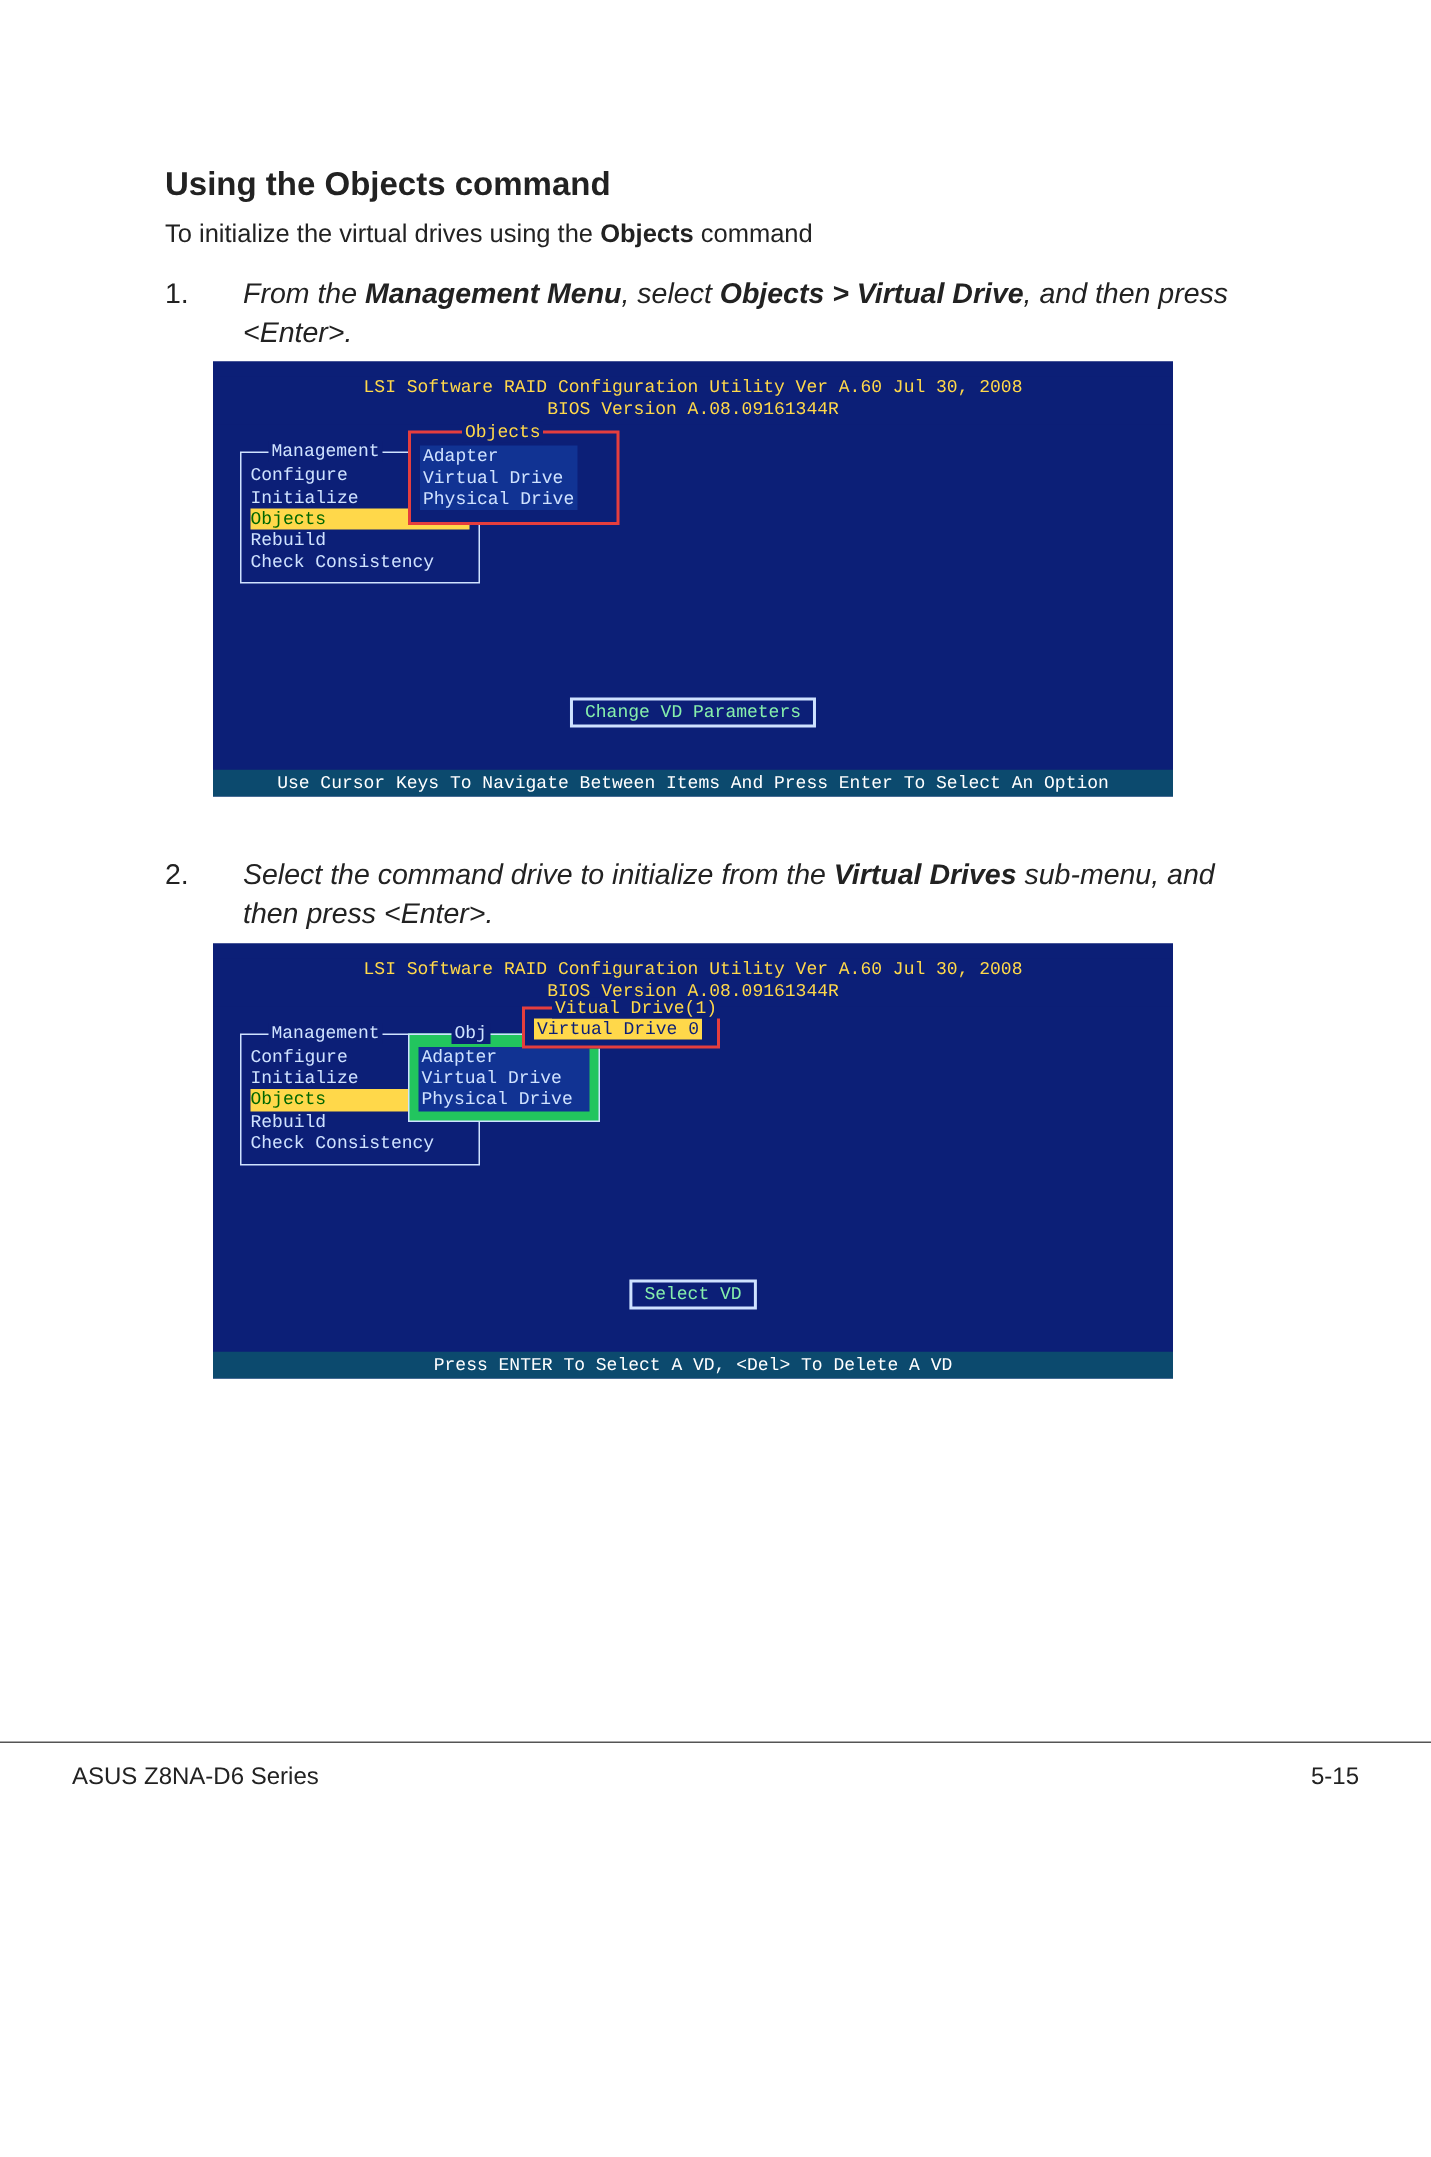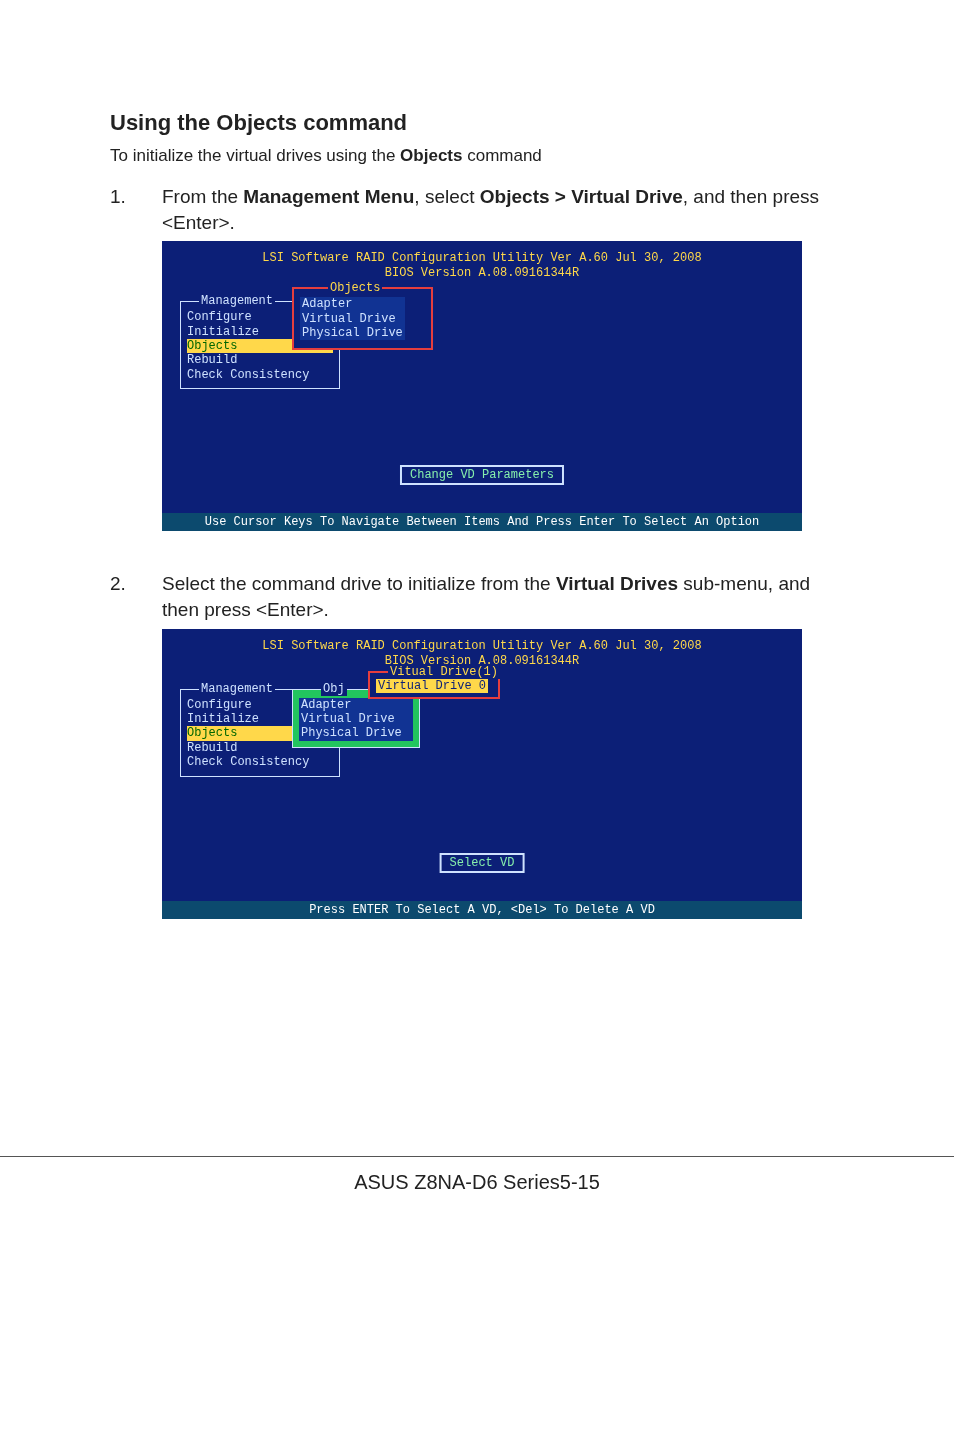--- a/index.html
+++ b/index.html
@@ -2,24 +2,24 @@
 <html><head>
 <meta charset="utf-8">
 <style>
   * { box-sizing: border-box; margin: 0; padding: 0; }
   html, body { width: 954px; height: 1438px; background: #fff; font-family: Arial, Helvetica, sans-serif; color: #222; }
   .page { padding: 110px 110px 0 110px; }
   h2.section-title { font-size: 22px; font-weight: bold; margin-bottom: 10px; }
   p.intro { font-size: 17px; margin-bottom: 18px; }
   .step { display: flex; font-size: 19px; margin-bottom: 6px; line-height: 1.35; }
   .step-num { width: 52px; flex: 0 0 52px; }
-  .step-body { flex: 1; }
+  .step-body { flex: 1; font-style: italic; }
   b { font-weight: bold; }
 
-  .bios-wrap { margin-left: 52px; margin-bottom: 40px; }
+  .bios-wrap { margin-left: 32px; margin-bottom: 40px; }
   .bios {
     width: 640px; background: #0c1f77; color: #ffd84a;
     font-family: "Courier New", monospace; font-size: 12px;
     border-top: 10px solid #0c1f77;
     position: relative;
   }
   .bios .header { text-align: center; line-height: 1.25; padding: 0 4px 2px; color: #ffd84a; }
   .bios .body { background: #0c1f77; position: relative; height: 230px; }
   .bios .instr-box {
     position: absolute; bottom: 28px; left: 50%; transform: translateX(-50%);
@@ -75,23 +75,23 @@
   }
   .vd-box .box-title {
     position: absolute; top: -8px; left: 18px; background: #0c1f77;
     padding: 0 2px; color: #ffd84a; white-space: nowrap;
   }
   .vd-box .item { color: #0c1f77; background: #ffd84a; line-height: 1.2; padding: 0 2px; }
 
   .page-footer {
     position: absolute; left: 0; right: 0; bottom: 0;
     border-top: 1px solid #555;
-    padding: 14px 83px 90px;
-    display: flex; justify-content: center;
-    font-size: 20px; color: #222;
+    padding: 14px 48px 90px;
+    display: flex; justify-content: space-between;
+    font-size: 16px; color: #222;
   }
   .page-outer { position: relative; width: 954px; height: 1284px; }
 </style>
 </head>
 <body>
 
 <div class="page-outer">
 <div class="page">
 
   <h2 class="section-title">Using the Objects command</h2>

